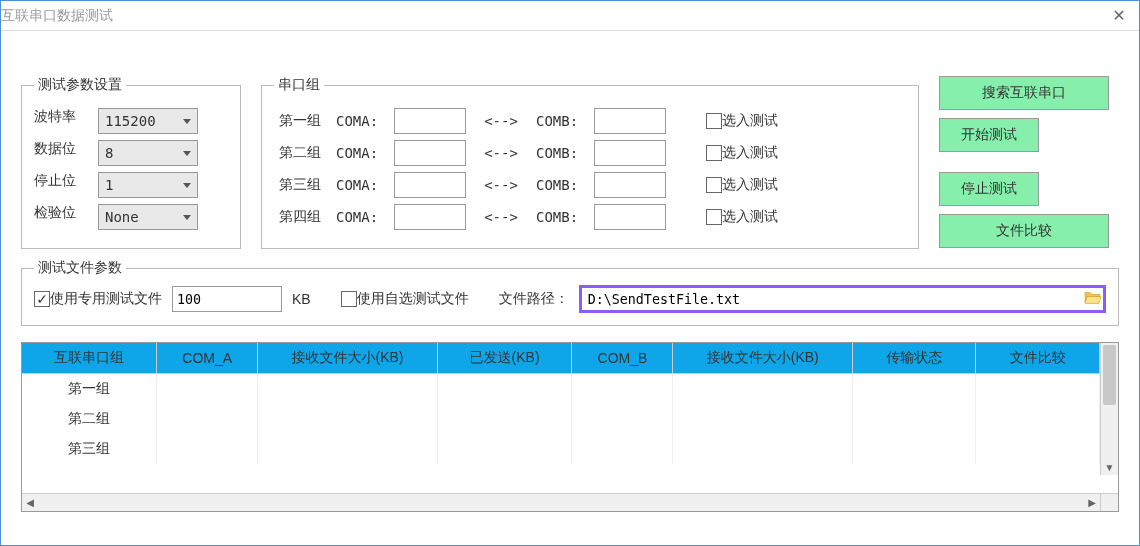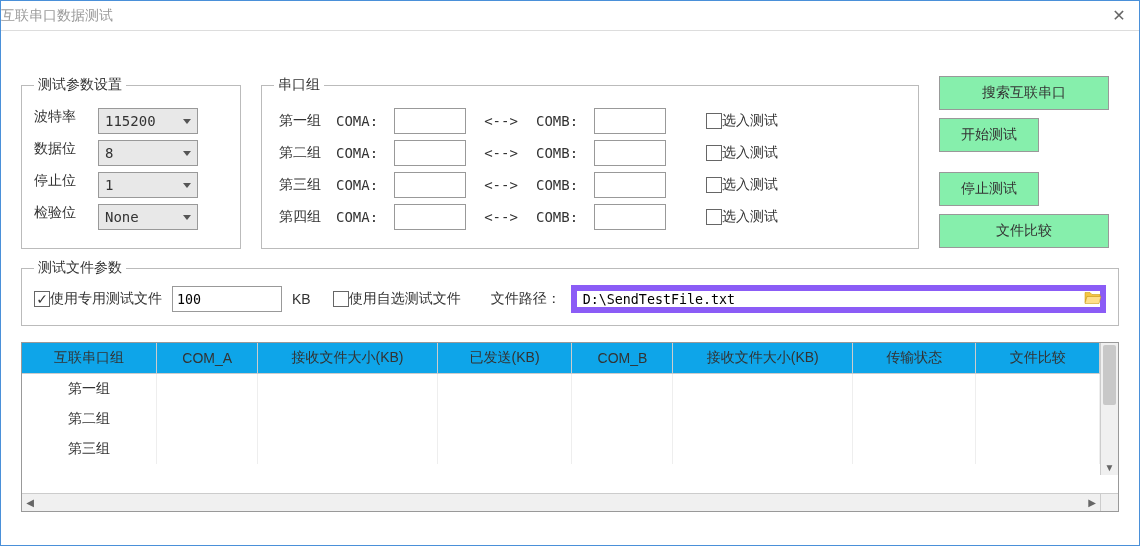--- a/index.html
+++ b/index.html
@@ -27,21 +27,21 @@
     .checkbox { width: 16px; height: 16px; border: 1px solid #666; display: inline-flex; align-items: center; justify-content: center; background: #fff; }
     .checkbox.checked::after { content: "✓"; font-size: 14px; color: #333; line-height: 1; }
     .buttons-col { display: flex; flex-direction: column; gap: 8px; width: 180px; }
     .btn { background: #86efac; border: 1px solid #999; height: 34px; display: flex; align-items: center; justify-content: center; cursor: pointer; font-size: 14px; padding: 0 12px; }
     .btn-wide { width: 170px; }
     .btn-half { width: 100px; }
     .btn-tall { width: 48px; height: 76px; display: flex; align-items: center; justify-content: center; flex-direction: column; line-height: 1.2; }
     .file-fieldset { margin-top: 10px; }
     .file-row { display: flex; align-items: center; gap: 10px; }
     .file-input-size { border: 1px solid #999; height: 26px; width: 110px; padding: 0 4px; font-family: "Consolas", monospace; }
-    .file-path-input { border: 6px solid #8b5cf6; height: 28px; flex: 1; padding: 0 30px 0 6px; font-family: "Consolas", monospace; position: relative; }
+    .file-path-input { border: 3px solid #8b5cf6; height: 28px; flex: 1; padding: 0 30px 0 6px; font-family: "Consolas", monospace; position: relative; }
     .file-path-container { position: relative; flex: 1; display: flex; }
     .folder-icon { position: absolute; right: 4px; top: 50%; transform: translateY(-50%); cursor: pointer; }
     .table-wrap { margin-top: 16px; border: 1px solid #999; height: 170px; position: relative; display: flex; flex-direction: column; }
     .table-scroll { flex: 1; overflow: hidden; position: relative; }
     table { border-collapse: collapse; width: calc(100% - 18px); table-layout: fixed; }
     th { border-right: 1px solid #ccc; border-bottom: 1px solid #ccc; padding: 6px 4px; font-weight: normal; text-align: center; background: #0ea5e9; }
     td { border-right: 1px solid #eee; padding: 6px 4px; text-align: center; }
     .vscroll { position: absolute; right: 0; top: 0; bottom: 18px; width: 18px; background: #f0f0f0; border-left: 1px solid #ccc; }
     .vscroll-thumb { position: absolute; top: 2px; left: 2px; right: 2px; height: 60px; background: #c8c8c8; border-radius: 2px; }
     .vscroll-arrow-up, .vscroll-arrow-down { position: absolute; left: 0; right: 0; height: 16px; display: flex; align-items: center; justify-content: center; font-size: 10px; color: #666; }
@@ -163,21 +163,21 @@
 
     <fieldset class="file-fieldset">
       <legend>测试文件参数</legend>
       <div class="file-row">
         <label class="checkbox-wrap" style="margin-left:0">
           <span class="checkbox checked"></span>
           <span>使用专用测试文件</span>
         </label>
         <input class="file-input-size" value="100" style="">
         <span>KB</span>
-        <label class="checkbox-wrap" style="margin-left:12px">
+        <label class="checkbox-wrap" style="margin-left:20px">
           <span class="checkbox"></span>
           <span>使用自选测试文件</span>
         </label>
         <span style="margin-left:20px">文件路径：</span>
         <div class="file-path-container">
           <input class="file-path-input" value="D:\SendTestFile.txt" style="">
           <span class="folder-icon">
             <svg width="18" height="16" viewBox="0 0 18 16">
               <path d="M1 3 h5 l2 2 h8 v2 H3 L1 13 z" fill="#f4c542" stroke="#c49000" stroke-width="0.5"></path>
               <path d="M3 7 h14 l-2 7 H1 z" fill="#ffe08a" stroke="#c49000" stroke-width="0.5"></path>

